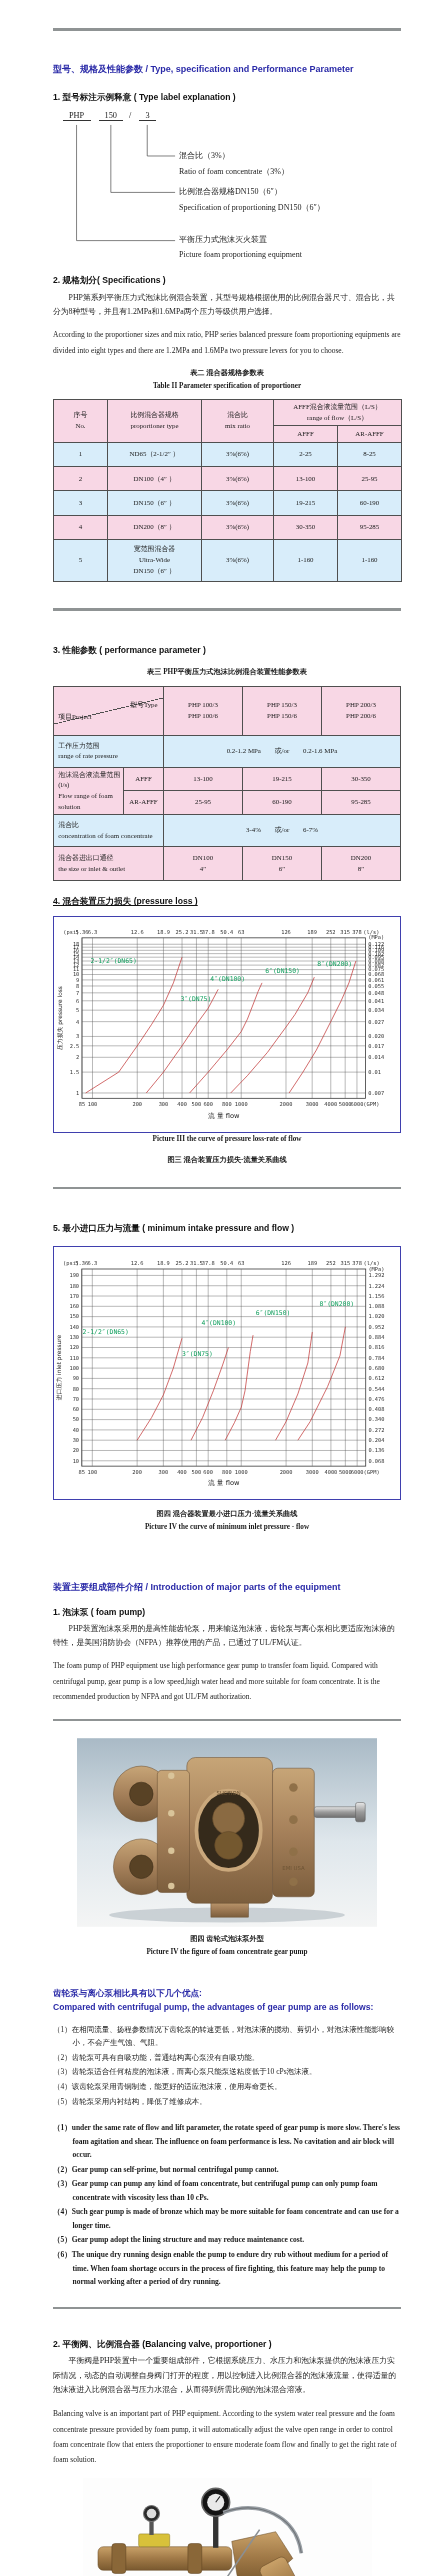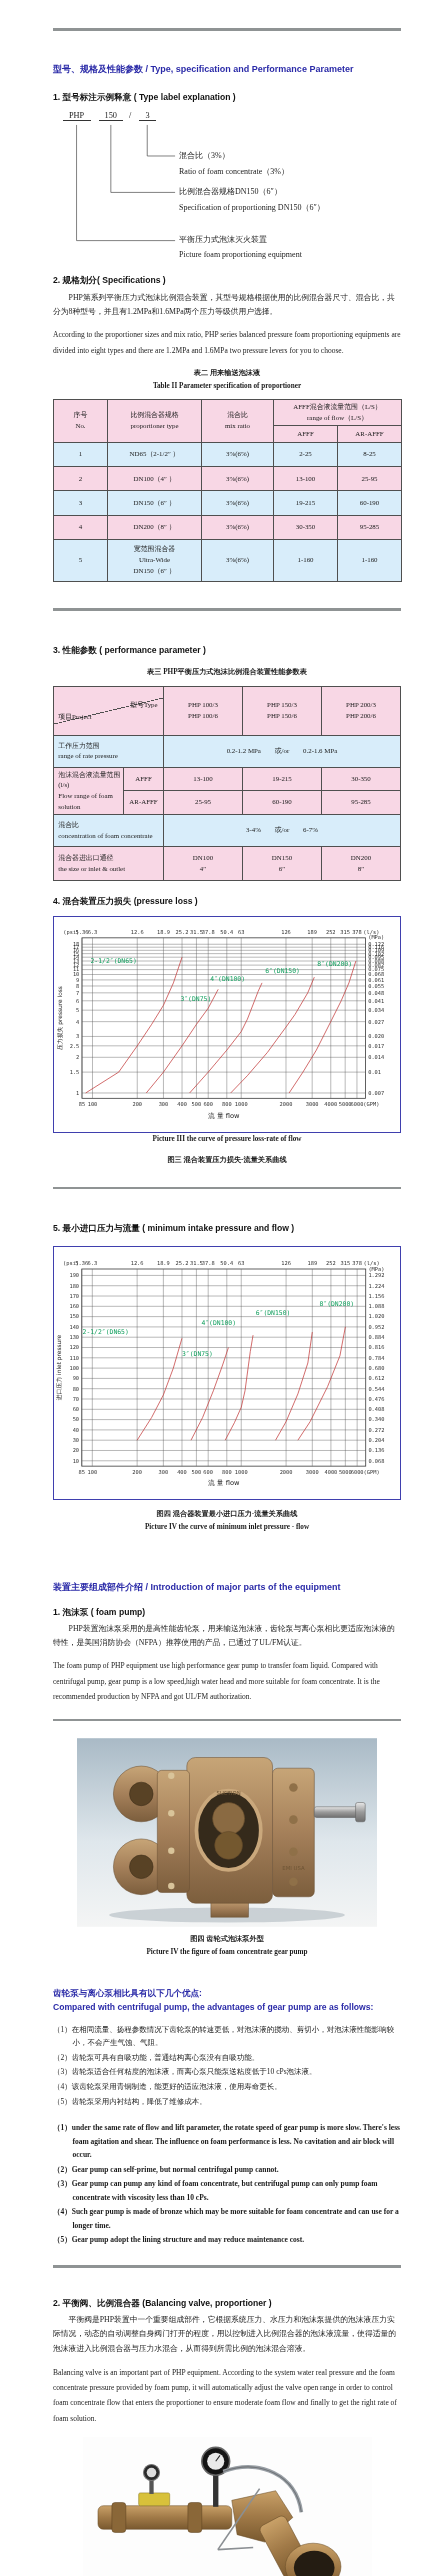--- a/index.html
+++ b/index.html
@@ -65,21 +65,21 @@
     <div class="diag-text" style="top:75px;">比例混合器规格DN150（6″）</div>
     <div class="diag-text" style="top:91px;font-family:Liberation Serif, serif;">Specification of proportioning DN150（6″）</div>
     <div class="diag-text" style="top:123px;">平衡压力式泡沫灭火装置</div>
     <div class="diag-text" style="top:139px;">Picture foam proportioning equipment</div>
   </div>
 
   <div class="sub-head" style="margin-top:5.4px;">2.  规格划分( Specifications )</div>
   <div class="zh-para" style="margin-top:4.3px;">PHP第系列平衡压力式泡沫比例混合装置，其型号规格根据使用的比例混合器尺寸、混合比，共分为8种型号，并且有1.2MPa和1.6MPa两个压力等级供用户选择。</div>
   <div class="en-para" style="margin-top:7.5px;">According to the proportioner sizes and mix ratio, PHP series balanced pressure foam proportioning equipments are divided into eight types and there are 1.2MPa and 1.6MPa two pressure levers for you to choose.</div>
 
-  <div class="caption" style="margin-top:8.6px;">表二 用来输送泡沫液</div>
+  <div class="caption" style="margin-top:8.6px;">表二 混合器规格参数表</div>
   <div class="caption">Table II  Parameter specification of proportioner</div>
 
   <table style="margin-top:5.4px;">
     <colgroup>
         <col style="width:54px">
         <col style="width:94px">
         <col style="width:72px">
         <col style="width:64px">
         <col style="width:64px">
       </colgroup>
@@ -197,21 +197,21 @@
       <td>DN100
 4″</td>
       <td>DN150
 6″</td>
       <td>DN200
 8″</td>
     </tr>
   </tbody>
     </table>
 
-  <div class="sub-head" style="margin-top:15px;">4.  混合装置压力损失 (pressure loss )</div>
+  <div class="sub-head" style="margin-top:15px;text-decoration:underline;">4.  混合装置压力损失 (pressure loss )</div>
 
   <div class="chart-box" style="margin-top:7.5px;">
     <div id="chart1"><svg width="345" height="199" viewBox="0 0 644 372">
           <rect x="50" y="24" width="530" height="300" class="pborder"></rect>
           <line x1="50" y1="24" x2="50" y2="324" class="grid"></line>
           <text x="50" y="17" class="tick" text-anchor="middle">5.36</text>
           <text x="50" y="339" class="tick" text-anchor="middle">85</text>
           <line x1="69.6235397081306" y1="24" x2="69.6235397081306" y2="324" class="grid"></line>
           <text x="69.6235397081306" y="17" class="tick" text-anchor="middle">6.3</text>
           <text x="69.6235397081306" y="339" class="tick" text-anchor="middle">100</text>
@@ -527,20 +527,21 @@
     <div class="list-item">（4）该齿轮泵采用青铜制造，能更好的适应泡沫液，使用寿命更长。</div>
     <div class="list-item">（5）齿轮泵采用内衬结构，降低了维修成本。</div>
   </div>
 
   <div style="margin-top:13px;font-weight:bold;">
     <div class="list-item">（1）under the same rate of flow and lift parameter, the rotate speed of gear pump is more slow. There's less foam agitation and shear. The influence on foam performance is less. No cavitation and air block will occur.</div>
     <div class="list-item">（2）Gear pump can self-prime, but normal centrifugal pump cannot.</div>
     <div class="list-item">（3）Gear pump can pump any kind of foam concentrate, but centrifugal pump can only pump foam concentrate with viscosity less than 10 cPs.</div>
     <div class="list-item">（4）Such gear pump is made of bronze which may be more suitable for foam concentrate and can use for a longer time.</div>
     <div class="list-item">（5）Gear pump adopt the lining structure and may reduce maintenance cost.</div>
+    <div class="list-item">（6）The unique dry running design enable the pump to endure dry rub without medium for a period of time. When foam shortage occurs in the process of fire fighting, this feature may help the pump to normal working after a period of dry running.</div>
   </div>
 
   <div class="divider" style="margin-top:18px;"></div>
 
   <div class="sub-head" style="margin-top:30px;">2. 平衡阀、比例混合器 (Balancing valve, proportioner )</div>
   <div class="zh-para" style="margin-top:3.2px;">平衡阀是PHP装置中一个重要组成部件，它根据系统压力、水压力和泡沫泵提供的泡沫液压力实际情况，动态的自动调整自身阀门打开的程度，用以控制进入比例混合器的泡沫液流量，使得适量的泡沫液进入比例混合器与压力水混合，从而得到所需比例的泡沫混合溶液。</div>
   <div class="en-para" style="margin-top:8.6px;">Balancing valve is an important part of PHP equipment. According to the system water real pressure and the foam concentrate pressure provided by foam pump, it will automatically adjust the valve open range in order to control foam concentrate flow that enters the proportioner to ensure moderate foam flow and finally to get the right rate of foam solution.</div>
 
   <svg class="photo" width="289" height="161" viewBox="0 0 540 300" style="margin-top:10.7px;">
     <defs>

